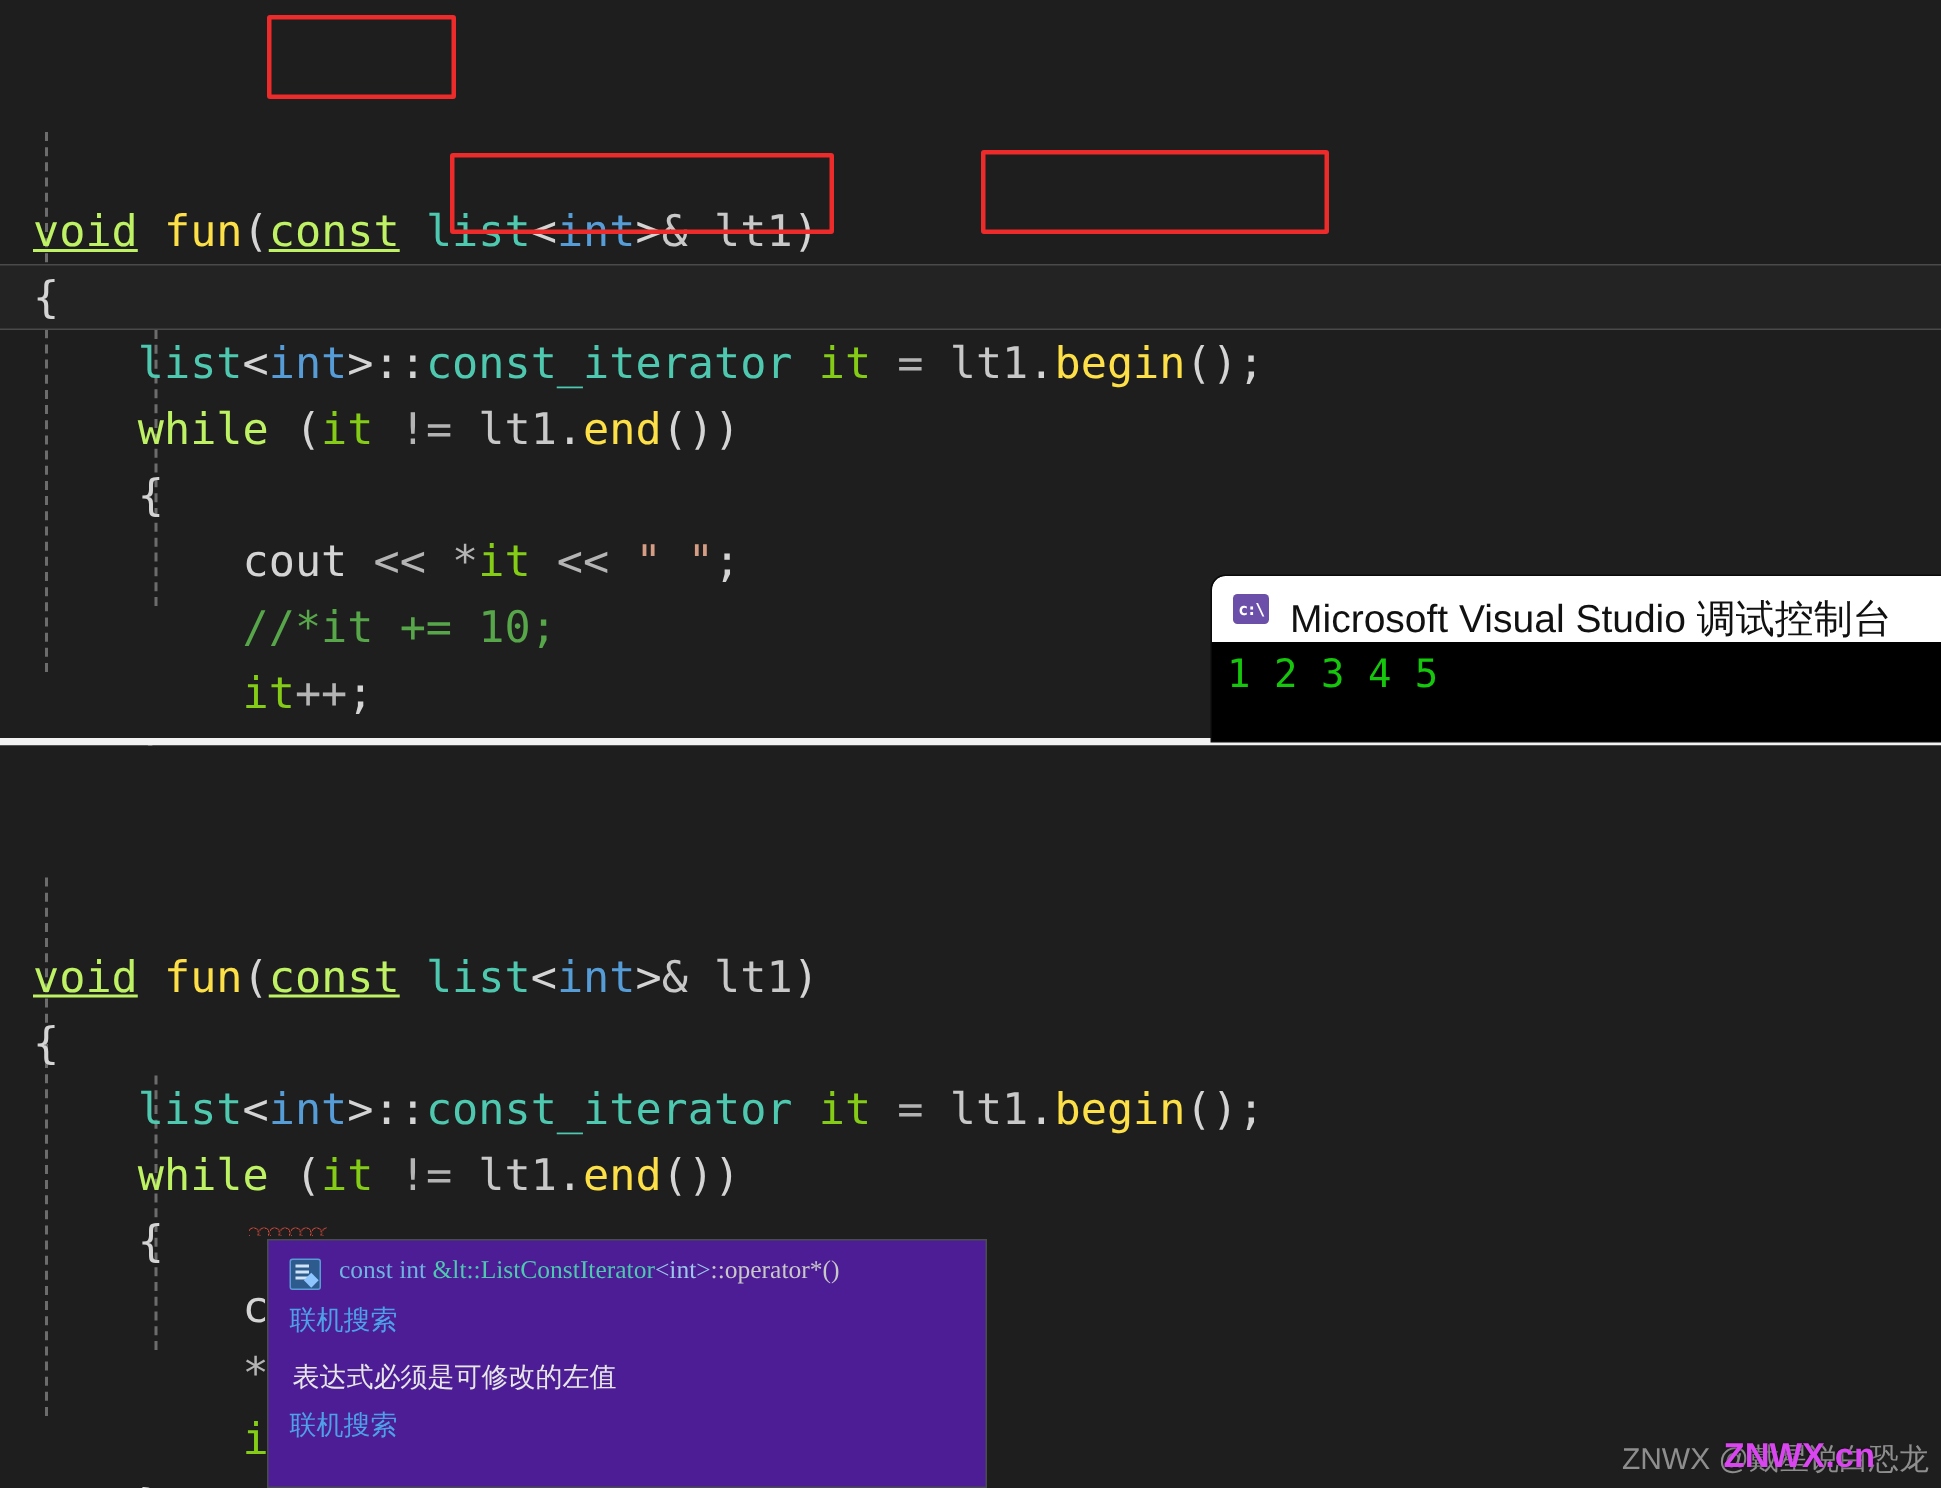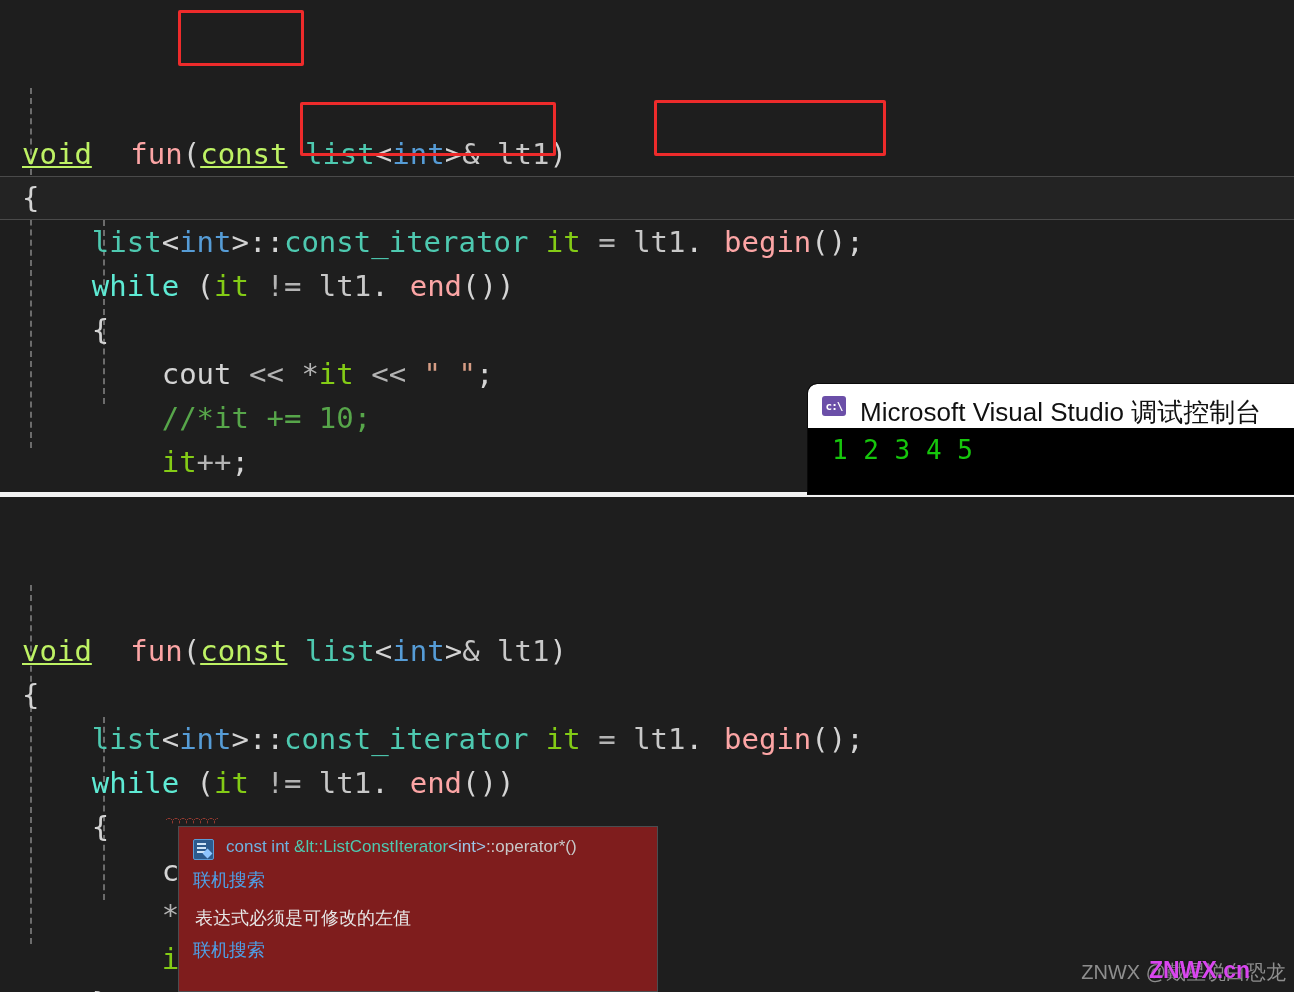--- a/index.html
+++ b/index.html
@@ -19,28 +19,28 @@
     white-space:pre;
   }
   #editor-top{top:0;height:492px;}
   #editor-bottom{top:497px;height:495px;}
 
   .line{position:relative;height:44px;padding-left:22px;box-sizing:border-box;}
   .line.hl{background:#232323;box-shadow:inset 0 1px 0 #4a4a4a, inset 0 -1px 0 #4a4a4a;}
 
   
   .kw      {color:#bef264;text-decoration:underline;}   
-  .fn      {color:#fca5a5;margin-left:21px;}   
+  .fn      {color:#fde047;}   
   .type    {color:#4ec9b0;}   
   .tmpl    {color:#569cd6;}   
   .plain   {color:#d4d4d4;}
   .punct   {color:#d4d4d4;}
   .var     {color:#84cc16;}   
   .obj     {color:#c8c8c8;}   
-  .ctrl    {color:#5eead4;}   
+  .ctrl    {color:#bef264;}   
   .num     {color:#b5cea8;}   
   .str     {color:#d69d85;}   
   .cmt     {color:#57a64a;}   
   .brace   {color:#d4d4d4;}
   .op      {color:#b4b4b4;}
 
   
   .guide{position:absolute;top:0;bottom:0;width:0;border-left:2px dashed #7a7a7a;opacity:.85;}
 
   
@@ -77,21 +77,21 @@
   #console-title{
     margin-left:14px;color:#111;font-size:26px;
     font-family:"Liberation Sans","DejaVu Sans",sans-serif;
     white-space:nowrap;
     margin-top:12px;
   }
   #console-body{
     background:#000000;height:66px;
     color:#16c60c;font-size:26px;line-height:36px;
     font-family:"DejaVu Sans Mono","Liberation Mono",monospace;
-    padding:4px 0 0 24px;box-sizing:border-box;white-space:pre;
+    padding:4px 0 0 10px;box-sizing:border-box;white-space:pre;
   }
 
   
   #tooltip{
     position:absolute;left:178px;top:826px;width:480px;height:166px;
     background:#3e4144;box-sizing:border-box;
     border:1px solid #4a4d50;
     padding:8px 0 0 0;
     font-family:"Liberation Sans","DejaVu Sans",sans-serif;
   }
@@ -154,21 +154,21 @@
   </div>
 
 <div id="console-window">
   <div id="console-titlebar" style="background: rgb(255, 255, 255);">
     <div id="console-icon">c:\</div>
     <div id="console-title">Microsoft Visual Studio 调试控制台</div>
   </div>
   <div id="console-body" style="color: rgb(22, 198, 12); background: rgb(0, 0, 0);">1 2 3 4 5</div>
 </div>
 
-<div id="tooltip" style="background: #7f1d1d;">
+<div id="tooltip" style="background: #4c1d95; font-family: Liberation Serif, serif;">
   <div class="tt-row">
     <span id="tt-icon"></span>
     <span id="tt-sig">
       <span class="sig-const">const int </span><span class="sig-type">&amp;lt::ListConstIterator</span><span class="sig-tmpl">&lt;int&gt;</span><span class="sig-plain">::operator*()</span>
     </span>
   </div>
   <div class="tt-link">联机搜索</div>
   <div class="tt-msg">表达式必须是可修改的左值</div>
   <div class="tt-link">联机搜索</div>
 </div>

